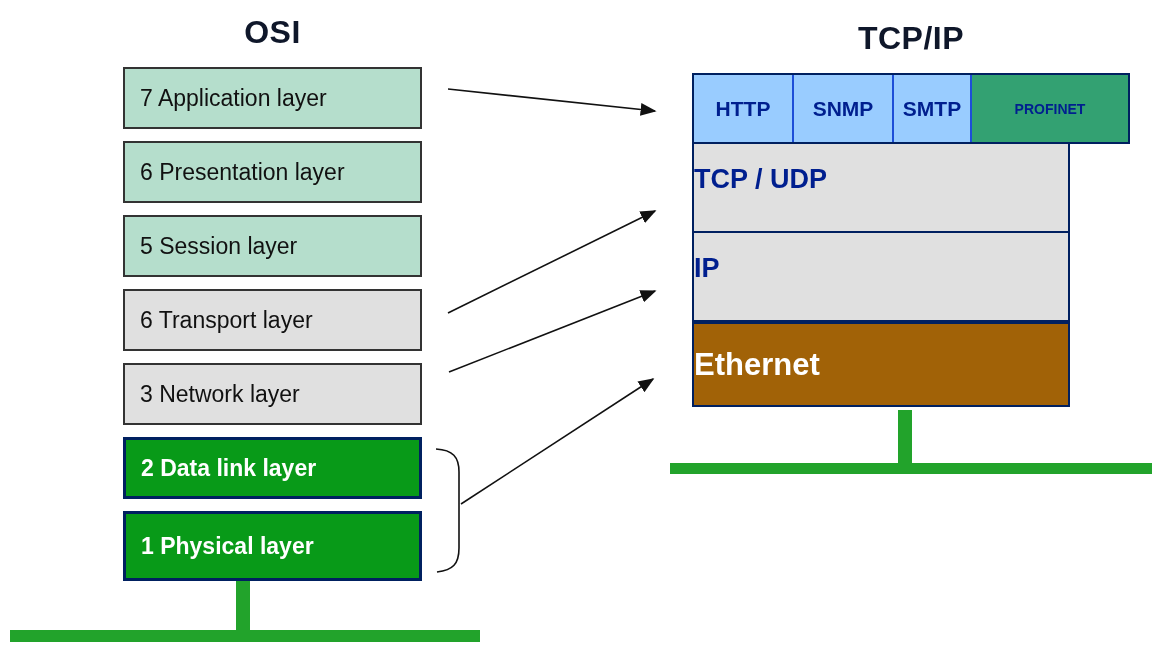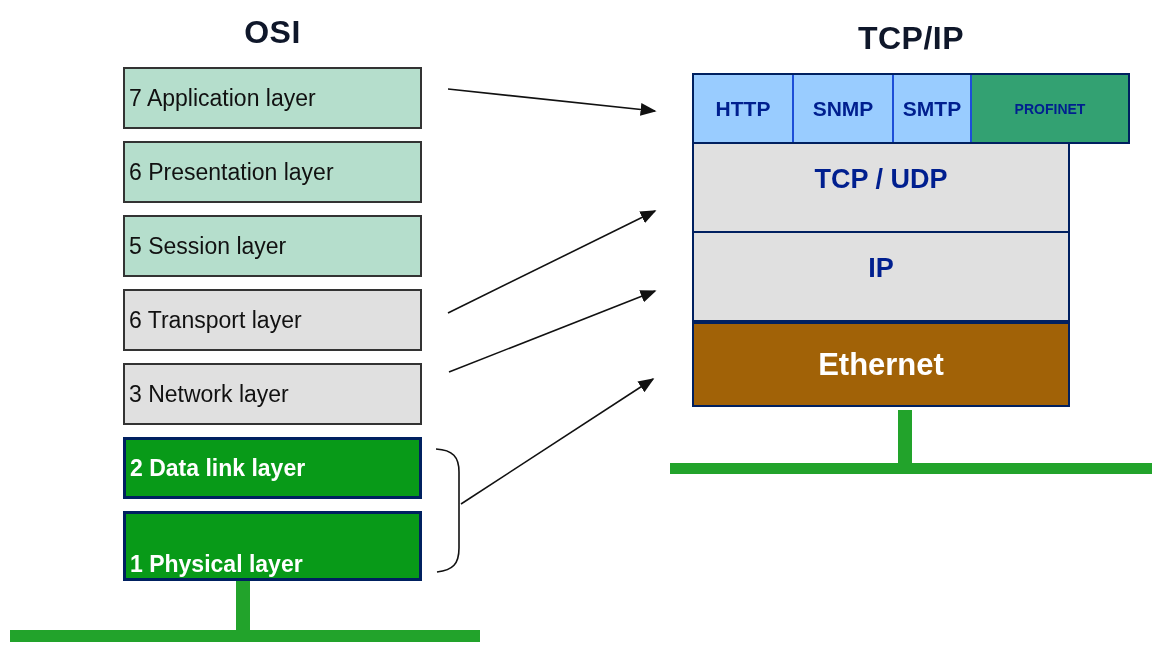--- a/index.html
+++ b/index.html
@@ -13,49 +13,49 @@
     font-size:32px; font-weight:bold; color:#0f172a;
     letter-spacing:0.5px;
   }
   #osi-title   { left:123px; top:14px; width:299px; }
   #tcpip-title { left:692px; top:20px; width:438px; }
 
   
   .osi-col { position:absolute; left:123px; top:67px; width:299px; }
   .layer-box {
     box-sizing:border-box; width:299px; height:62px; margin-bottom:12px;
-    display:flex; align-items:center; padding-left:4px;
+    display:flex; align-items:center; padding-left:15px;
     font-size:23px; color:#111;
     border:2px solid #333333; background:#e0e0e0;
   }
   .layer-teal  { background:#b5decc; }
   .layer-gray  { background:#e0e0e0; }
   .layer-green {
     background:#089a18; border:3px solid #002060;
     color:#ffffff; font-weight:bold;
   }
-  .layer-box:last-child { height:70px; margin-bottom:16px;align-items:flex-end; }
+  .layer-box:last-child { height:70px; margin-bottom:16px; }
 
   
   .tcpip-stack { position:absolute; left:692px; top:73px; width:438px; }
   .proto-row {
     box-sizing:border-box; display:flex; height:71px;
     border:2px solid #002060;
   }
   .proto-cell {
     box-sizing:border-box; display:flex; align-items:center; justify-content:center;
     background:#99ccff; color:#001f8f; font-weight:bold; font-size:21px;
     border-right:2px solid #1d4ed8;
   }
   .proto-cell:last-child { border-right:none; }
   .cell-http { width:100px; } .cell-snmp { width:100px; } .cell-smtp { width:78px; }
   .cell-profinet { flex:1; background:#33a172; font-size:14px; }
   .stack-row {
     box-sizing:border-box; width:378px;
-    display:flex; align-items:center; justify-content:center;
+    display:flex; align-items:center; justify-content:flex-start;
     border:2px solid #002060; border-top:none;
     background:#e0e0e0; color:#001f8f; font-weight:bold; font-size:27px;
   }
   .row-tcp { height:89px; }
   .row-ip  { height:89px; }
   .row-tcp span, .row-ip span { position:relative; top:-8px; }
   .row-ethernet {
     height:85px; border-top:2px solid #002060;
     background:#a16207; color:#ffffff; font-size:31px;
   }

